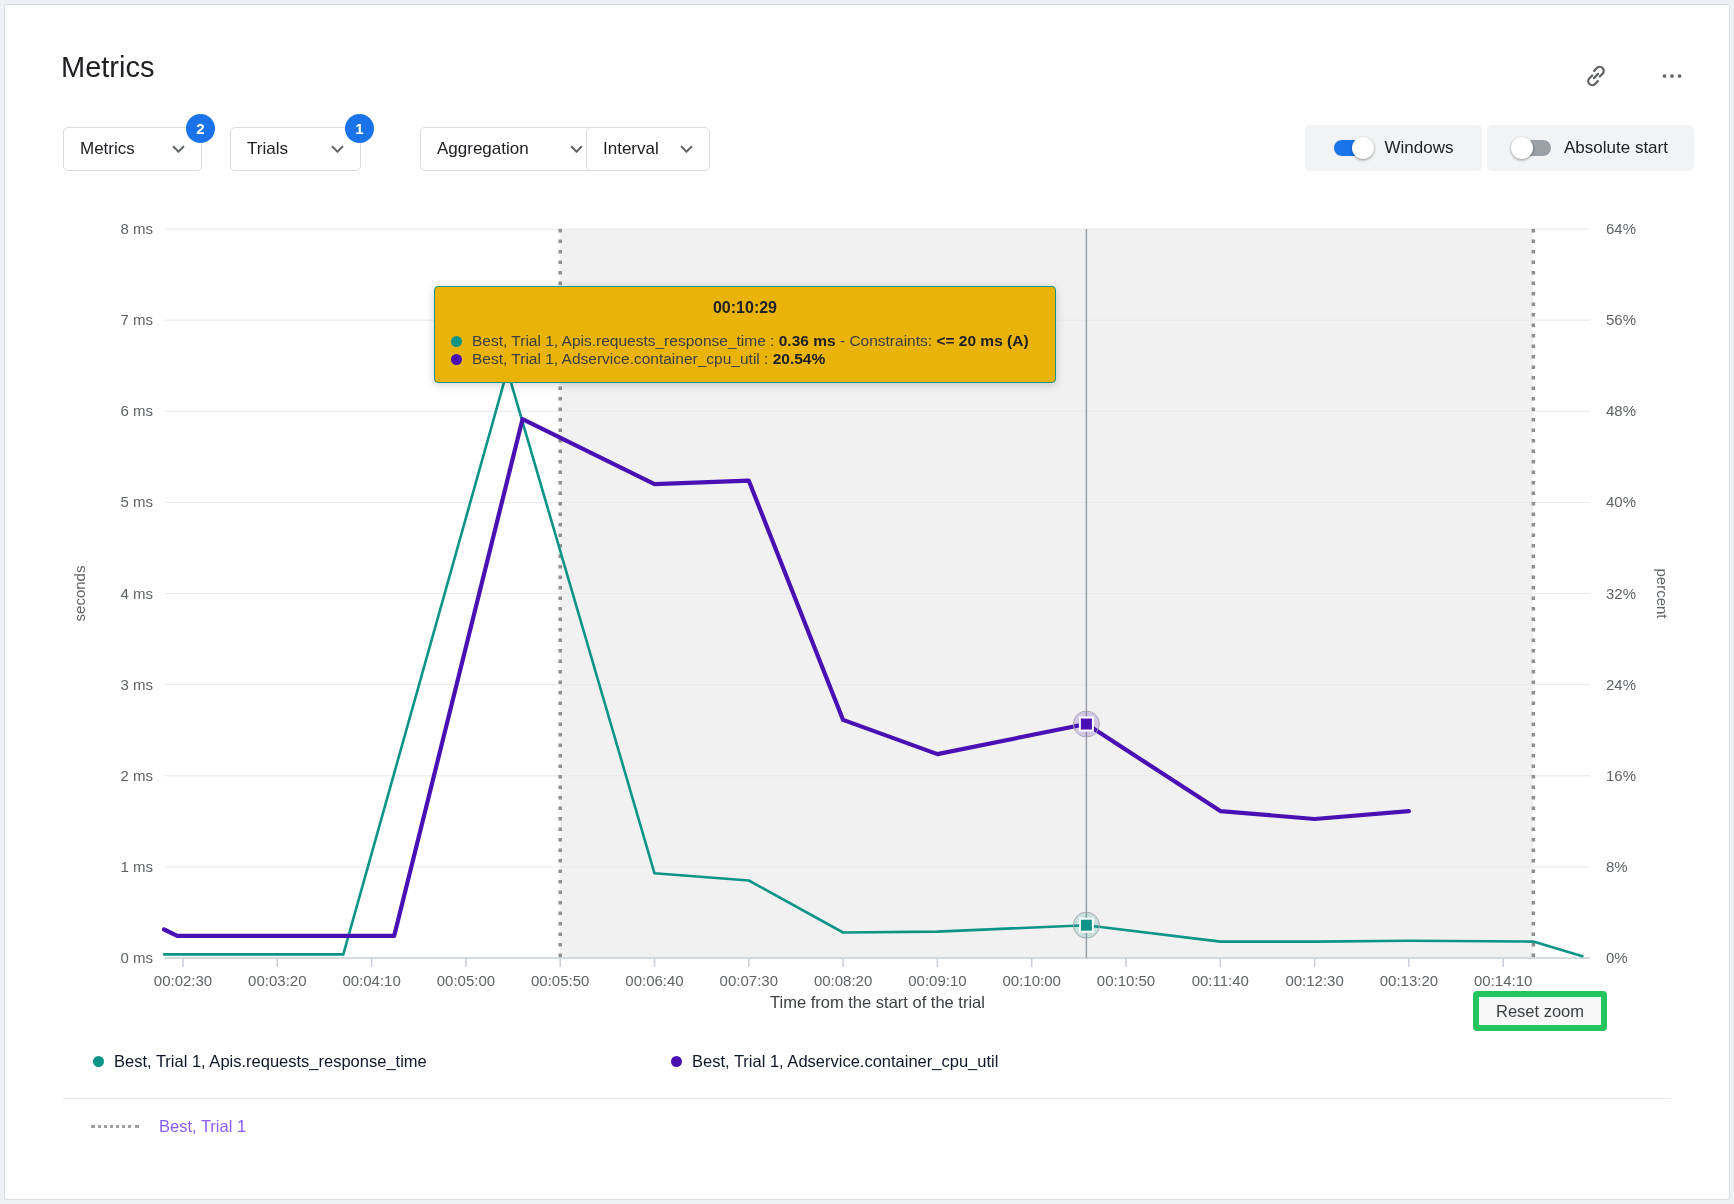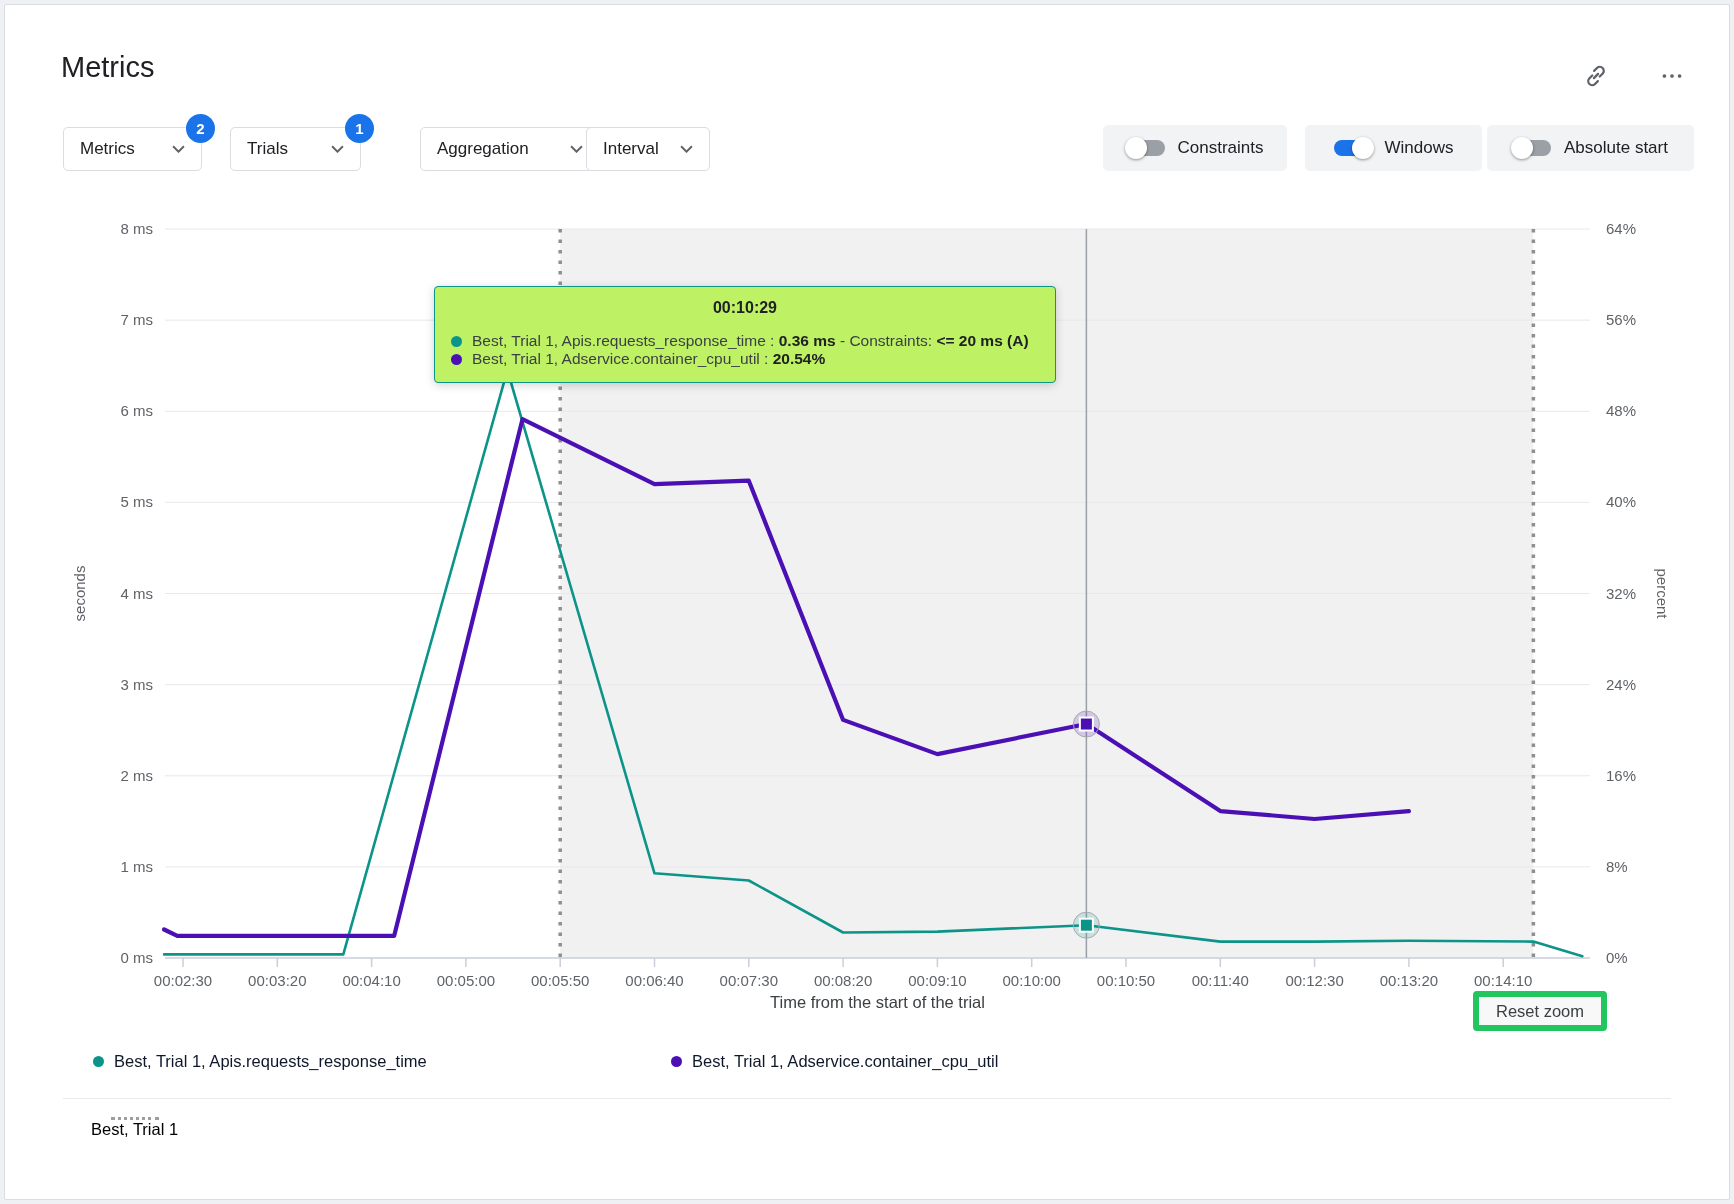--- a/index.html
+++ b/index.html
@@ -43,40 +43,40 @@
   }
   .toggle-chip.on .pill{background:#1a73e8;}
   .toggle-chip.on .knob{left:auto;right:-2px;}
   
   #chart-svg{position:absolute;left:0;top:0;pointer-events:none;}
   #chart-svg text{font-family:"Liberation Sans","DejaVu Sans",sans-serif;}
   .plot-hit{position:absolute;left:160px;top:224px;width:1425px;height:729px;}
   
   .tooltip{
     position:absolute;left:429px;top:281px;width:622px;box-sizing:border-box;
-    background:#bef264;border:1.5px solid #0d9488;border-radius:4px;
+    background:#eab308;border:1.5px solid #0d9488;border-radius:4px;
     box-shadow:0 2px 10px rgba(0,0,0,.18);
     padding:12px 16px 14px;
   }
   .tooltip .tt-title{text-align:center;font-size:16px;font-weight:700;margin-bottom:15px;color:#202124;}
   .tooltip .tt-row{display:flex;align-items:center;gap:10px;font-size:15.5px;color:#3c4043;white-space:nowrap;}
   .tooltip .tt-row b{color:#202124;}
   .dot{width:11px;height:11px;border-radius:50%;flex:none;}
   
   .reset-zoom{
     position:absolute;left:1468px;top:986px;height:40px;padding:0 17px;
     background:#f8f8f8;border:6px solid #22c55e;border-radius:4px;
     font-size:16.5px;color:#3c4043;cursor:pointer;
     font-family:"Liberation Sans","DejaVu Sans",sans-serif;
   }
   .legend-item{position:absolute;top:1047px;display:flex;align-items:center;gap:10px;font-size:16.5px;color:#0f172a;cursor:pointer;}
   .legend-item.l0{left:88px;}
   .legend-item.l1{left:666px;}
   .divider{position:absolute;left:58px;right:58px;top:1093px;height:1px;background:#e8eaed;}
-  .window-legend{position:absolute;left:86px;top:1112px;display:flex;align-items:center;gap:0;font-size:16.5px;color:#000000;flex-direction:column;}
+  .window-legend{position:absolute;left:86px;top:1112px;display:flex;align-items:center;gap:20px;font-size:16.5px;color:#8b5cf6;}
   .dotline{width:48px;height:0;border-top:3px dotted #9e9e9e;}
 </style>
 </head>
 <body>
 
 <div class="card">
 
   <div class="page-title">Metrics</div>
 
   <div class="hdr-icon link">
@@ -122,26 +122,20 @@
   </div>
   <div class="dd" style="left:581px;width:124px;">
     <span>Interval</span>
     <span class="chev">
       <svg width="13" height="8" viewBox="0 0 12 7" fill="none" stroke="#5f6368" stroke-width="1.8">
           <path d="M1 1l5 5 5-5"></path>
         </svg>
     </span>
   </div>
 
-  <div class="toggle-chip" style="left:1098px;width:184px;">
-    <span class="pill">
-        <span class="knob"></span>
-      </span>
-    <span>Constraints</span>
-  </div>
   <div class="toggle-chip on" style="left:1300px;width:177px;">
     <span class="pill">
         <span class="knob"></span>
       </span>
     <span>Windows</span>
   </div>
   <div class="toggle-chip" style="left:1482px;width:207px;">
     <span class="pill">
         <span class="knob"></span>
       </span>

